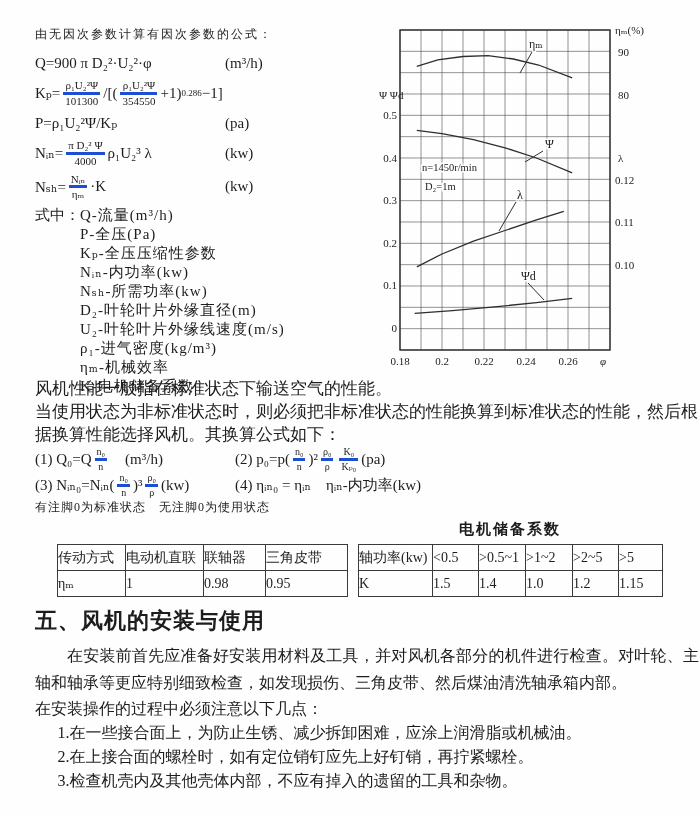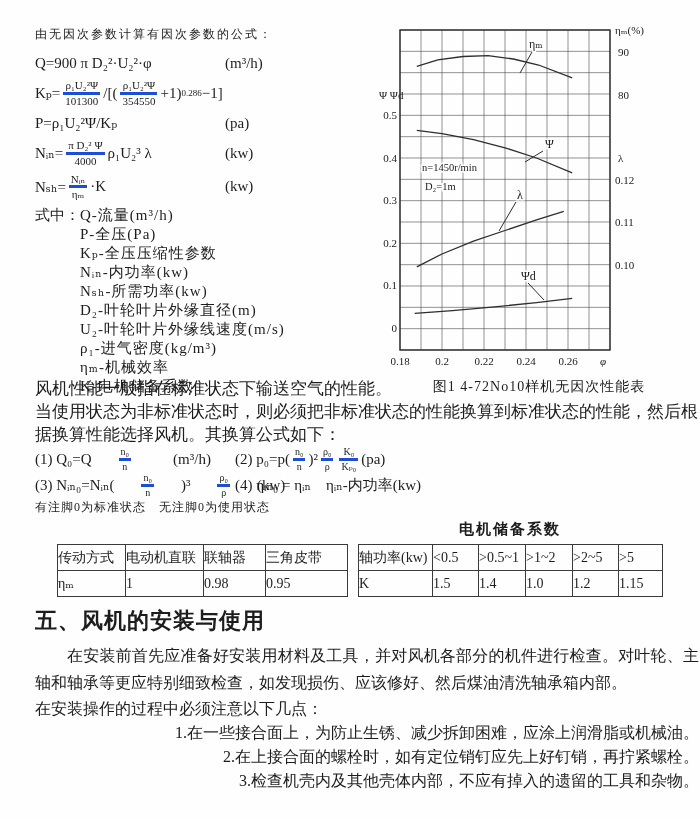--- a/index.html
+++ b/index.html
@@ -25,40 +25,40 @@
   svg .callout{font-size:12px;stroke:#fefefe;stroke-width:3px;paint-order:stroke;}
   svg .ann{font-size:10.5px;stroke:#fefefe;stroke-width:3px;paint-order:stroke;}
   .curve{fill:none;stroke:#2e2e2e;stroke-width:1.3;}
   .lead{stroke:#2e2e2e;stroke-width:1;}
   #grid line{stroke:#4a4a4a;stroke-width:0.6;}
   .caption{width:322px;text-align:center;font-size:14px;margin-top:4px;letter-spacing:1px;}
   
   #body-text{left:35px;top:377px;width:664px;font-size:17px;line-height:23px;}
   #conv-block{left:35px;top:446px;width:650px;font-size:15px;}
   .conv-row{display:flex;align-items:center;height:26px;white-space:nowrap;}
-  .conv-cell1{width:200px;display:flex;align-items:center;gap:24px;}
+  .conv-cell1{width:200px;display:flex;align-items:center;}
   .conv-cell2{display:flex;align-items:center;}
   .conv-row .frac{font-size:10px;}
   #note-line{left:35px;top:499px;font-size:12px;letter-spacing:1px;}
   
   .tbl-title{font-family:"Liberation Sans","DejaVu Sans",sans-serif;font-weight:bold;font-size:15px;
              text-align:center;letter-spacing:2px;}
   #mech-title{left:57px;top:520px;width:290px;}
   #motor-title{left:358px;top:520px;width:304px;}
   table{border-collapse:collapse;table-layout:fixed;}
   td{border:1px solid #3a3a3a;text-align:left;font-size:14px;height:25px;padding:0;}
   #mech-table{left:57px;top:544px;}
   #motor-table{left:358px;top:544px;}
   
   #section5{left:35px;top:606px;width:664px;}
   .sec-head{font-family:"Liberation Sans","DejaVu Sans",sans-serif;font-weight:bold;font-size:22px;
             letter-spacing:1px;margin-bottom:6px;}
   .sec-para{font-size:16px;line-height:27px;text-indent:2em;text-align:justify;}
   .sec-lead{font-size:16px;line-height:25px;}
-  .sec-item{font-size:16px;line-height:24px;padding-left:1.4em;white-space:nowrap;text-align:right;}
+  .sec-item{font-size:16px;line-height:24px;padding-left:1.4em;white-space:nowrap;}
 </style>
 </head>
 <body>
 
 <div class="page">
 
   <div class="abs" id="formula-block">
     <div class="intro">由无因次参数计算有因次参数的公式：</div>
 
     <div class="frow">
@@ -191,21 +191,20 @@
       <text x="237" y="206">0.11</text>
       <text x="237" y="249">0.10</text>
 
       <text class="tc" x="22" y="345">0.18</text>
       <text class="tc" x="64" y="345">0.2</text>
       <text class="tc" x="106" y="345">0.22</text>
       <text class="tc" x="148" y="345">0.24</text>
       <text class="tc" x="190" y="345">0.26</text>
       <text class="tc" x="225" y="345" font-style="italic">φ</text>
     </svg>
-    <div class="caption">图1 4-72No10样机无因次性能表</div>
   </div>
 
   <div class="abs" id="body-text">
     <div>风机性能一般指在标准状态下输送空气的性能。</div>
     <div>当使用状态为非标准状态时，则必须把非标准状态的性能换算到标准状态的性能，然后根据换算性能选择风机。其换算公式如下：</div>
   </div>
 
   <div class="abs" id="conv-block">
     <div class="conv-row">
       <div class="conv-cell1">
@@ -304,20 +303,20 @@
       <td>1.4</td>
       <td>1.0</td>
       <td>1.2</td>
       <td>1.15</td>
     </tr>
   </tbody>
     </table>
 
   <div class="abs" id="section5">
     <div class="sec-head">五、风机的安装与使用</div>
-    <div class="sec-para">在安装前首先应准备好安装用材料及工具，并对风机各部分的机件进行检查。对叶轮、主轴和轴承等更应特别细致检查，如发现损伤、应该修好、然后煤油清洗轴承箱内部。</div>
+    <div class="sec-para">在安装前首先应准备好安装用材料及工具，并对风机各部分的机件进行检查。对叶轮、主轴和轴承等更应特别细致检查，如发现损伤、三角皮带、然后煤油清洗轴承箱内部。</div>
     <div class="sec-lead">在安装操作的过程中必须注意以下几点：</div>
     <div class="sec-item">1.在一些接合面上，为防止生锈、减少拆卸困难，应涂上润滑脂或机械油。</div>
     <div class="sec-item">2.在上接合面的螺栓时，如有定位销钉应先上好钉销，再拧紧螺栓。</div>
     <div class="sec-item">3.检查机壳内及其他壳体内部，不应有掉入的遗留的工具和杂物。</div>
   </div>
 
 </div>
 
 </body></html>

